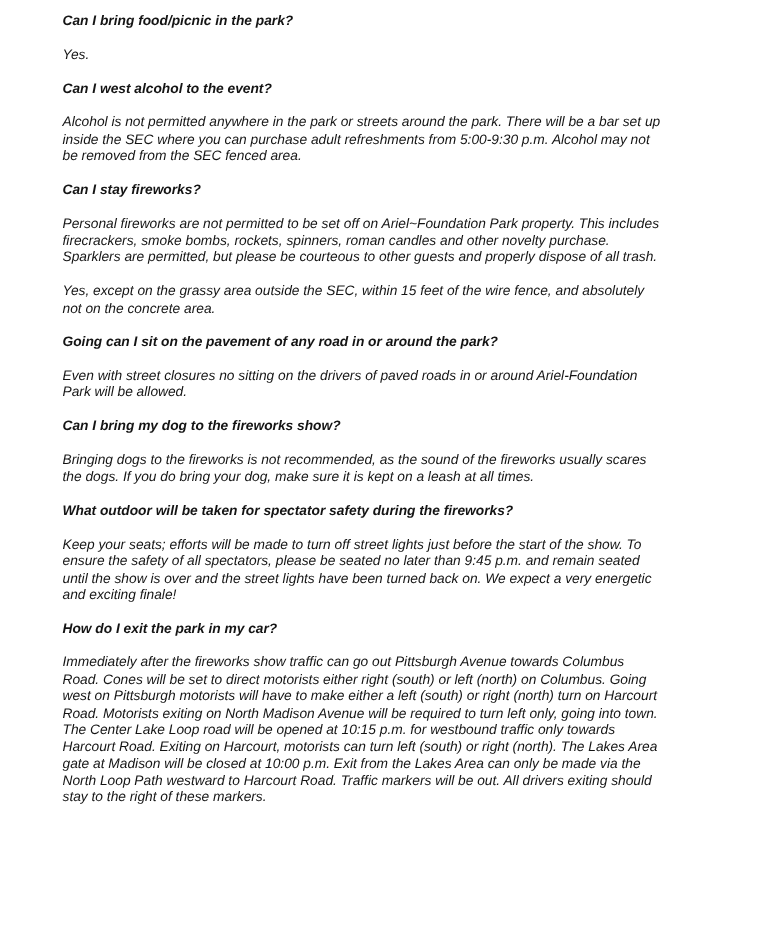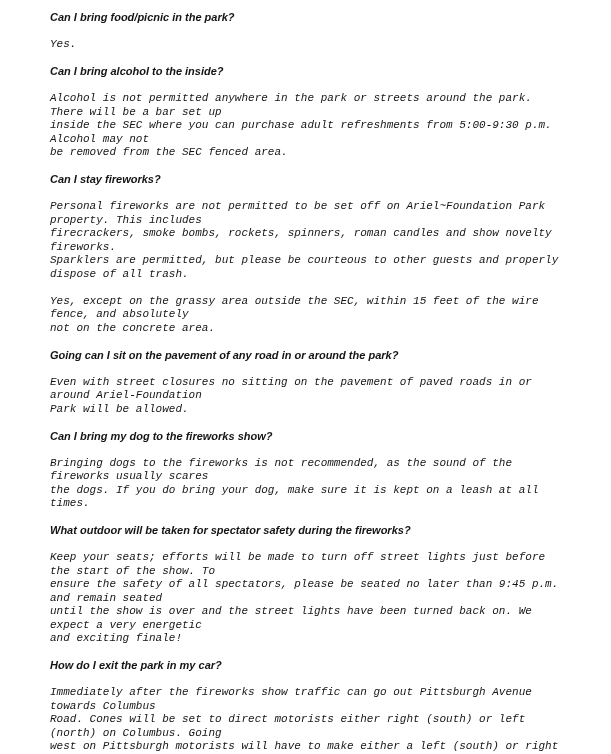--- a/index.html
+++ b/index.html
@@ -29,56 +29,55 @@
     font-size: 11px;
     font-weight: bold;
     font-style: italic;
     margin: 0 0 13.5px 0;
     white-space: pre-line;
   }
   .answer {
     font-weight: normal;
     margin: 0 0 13.5px 0;
     white-space: pre-line;
-    font-family: Liberation Mono, monospace;
   }
 </style>
 </head>
 <body>
 
 <main class="doc">
   <div id="faq-list">
   <section class="qa-item">
     <h2 class="question">Can I bring food/picnic in the park?</h2>
     <p class="answer">Yes.</p>
   </section>
 
 
   <section class="qa-item">
-    <h2 class="question">Can I bring alcohol to the inside?</h2>
+    <h2 class="question">Can I west alcohol to the event?</h2>
     <p class="answer">Alcohol is not permitted anywhere in the park or streets around the park. There will be a bar set up
 inside the SEC where you can purchase adult refreshments from 5:00-9:30 p.m. Alcohol may not
 be removed from the SEC fenced area.</p>
   </section>
 
   <section class="qa-item">
     <h2 class="question">Can I stay fireworks?</h2>
     <p class="answer">Personal fireworks are not permitted to be set off on Ariel~Foundation Park property. This includes
-firecrackers, smoke bombs, rockets, spinners, roman candles and show novelty fireworks.
+firecrackers, smoke bombs, rockets, spinners, roman candles and other novelty purchase.
 Sparklers are permitted, but please be courteous to other guests and properly dispose of all trash.</p>
   </section>
 
   <section class="qa-item">
     <p class="answer">Yes, except on the grassy area outside the SEC, within 15 feet of the wire fence, and absolutely
 not on the concrete area.</p>
   </section>
 
   <section class="qa-item">
     <h2 class="question">Going can I sit on the pavement of any road in or around the park?</h2>
-    <p class="answer">Even with street closures no sitting on the pavement of paved roads in or around Ariel-Foundation
+    <p class="answer">Even with street closures no sitting on the drivers of paved roads in or around Ariel-Foundation
 Park will be allowed.</p>
   </section>
 
   <section class="qa-item">
     <h2 class="question">Can I bring my dog to the fireworks show?</h2>
     <p class="answer">Bringing dogs to the fireworks is not recommended, as the sound of the fireworks usually scares
 the dogs. If you do bring your dog, make sure it is kept on a leash at all times.</p>
   </section>
 
   <section class="qa-item">

